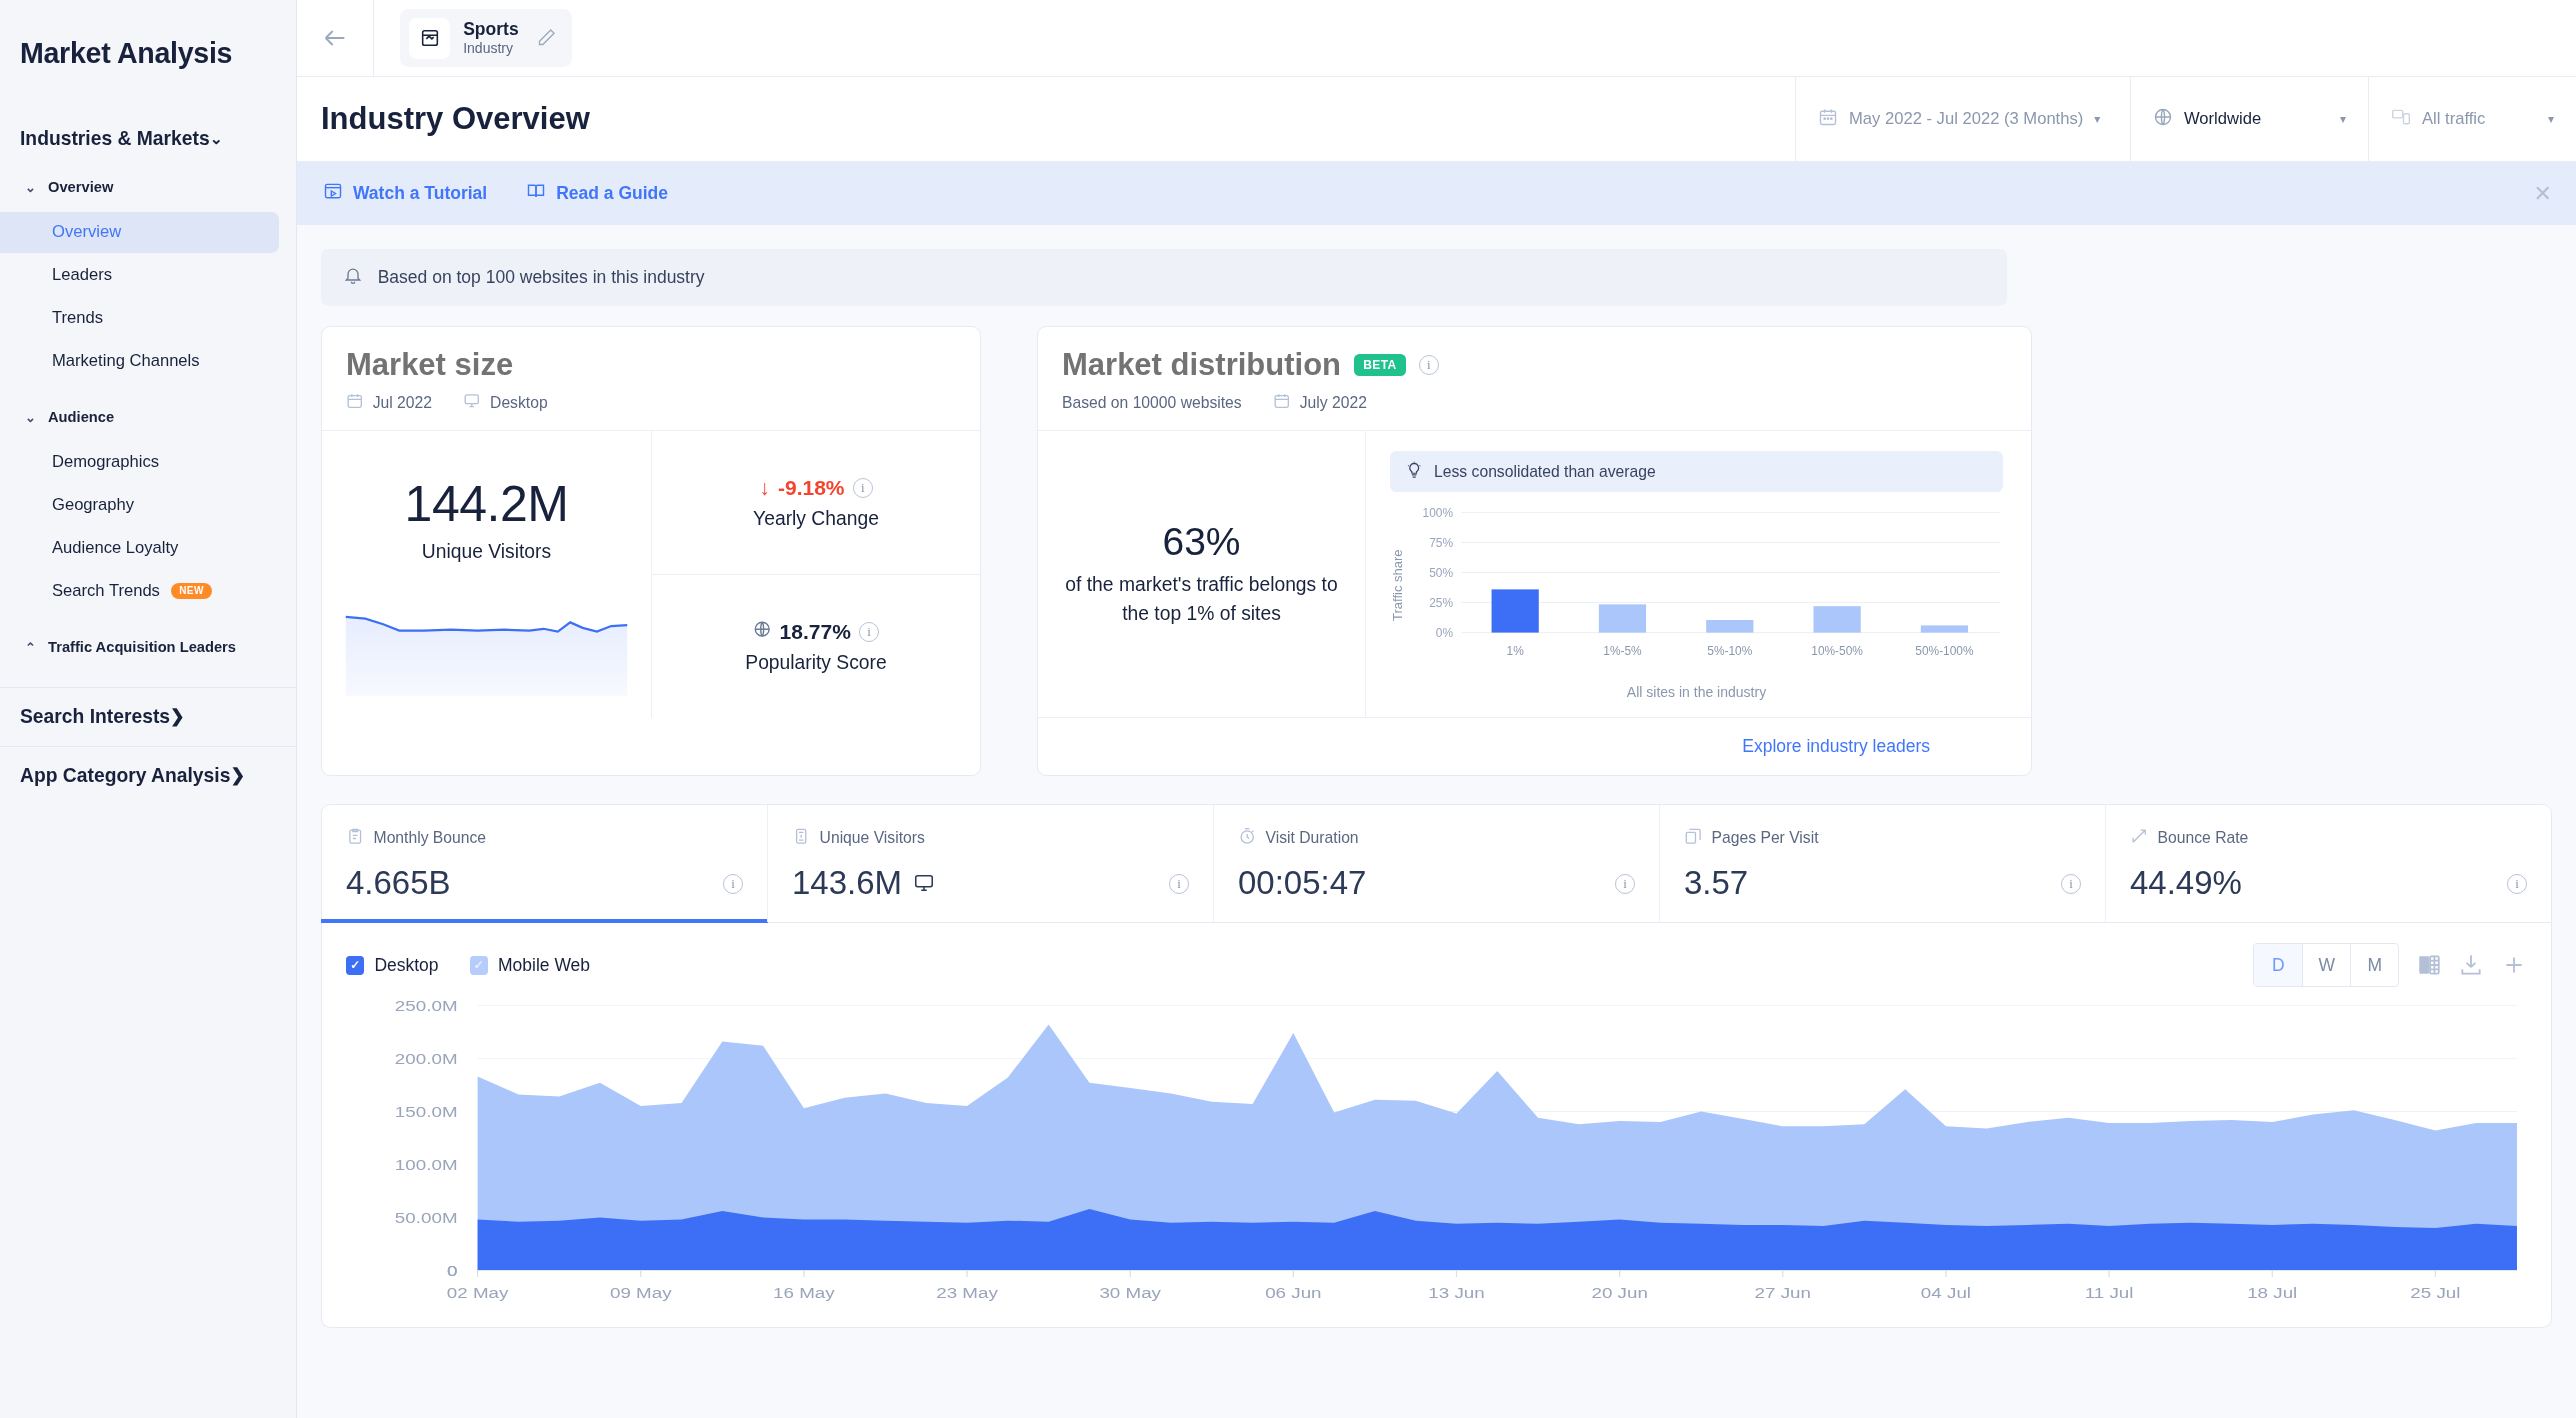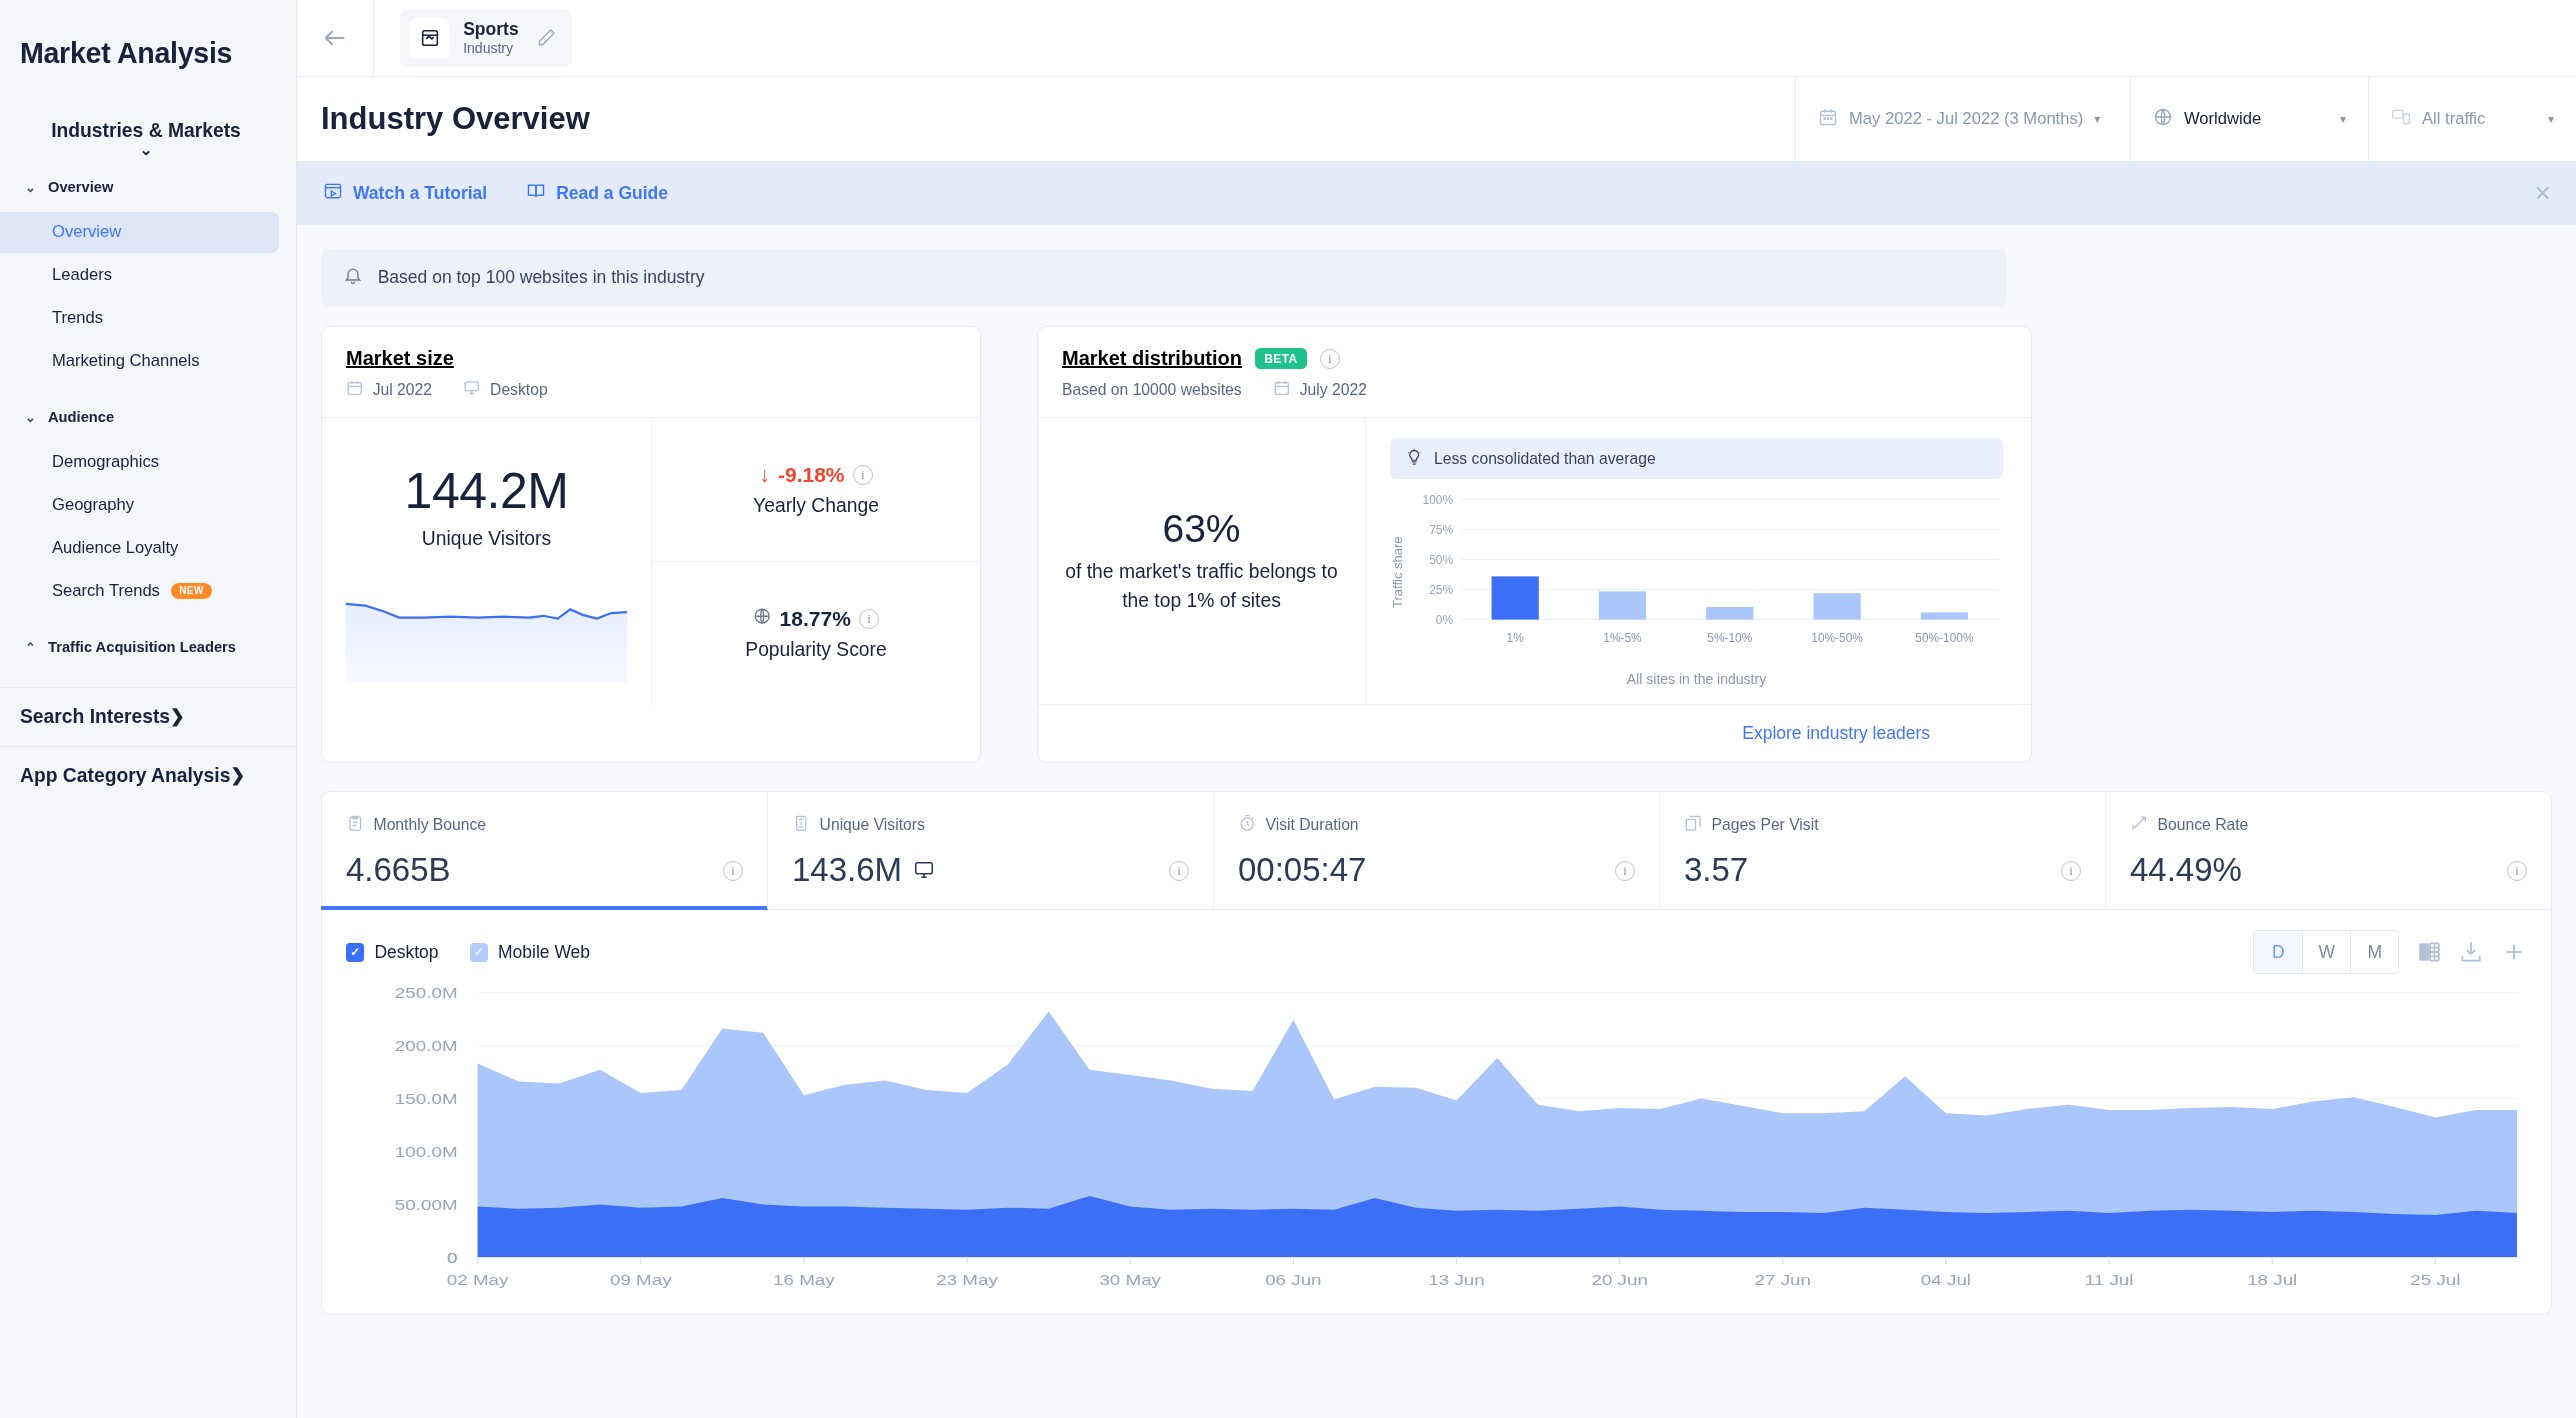--- a/index.html
+++ b/index.html
@@ -17,25 +17,24 @@
     width: 297px; height: 1419px; flex: 0 0 297px;
     background: #f4f6fa;
     border-right: 0.9px solid #e2e7f0;
     position: relative;
   }
   .brand {
     font-size: 28.6px; font-weight: 700; color: #19223c;
     padding: 37px 0 0 20px; letter-spacing: -0.3px;
   }
   .sec-head {
-    display: flex; align-items: center; justify-content: center;
+    display: flex; align-items: center; justify-content: flex-start;
     padding: 0 24px 0 20px; height: 50px; margin-top: 44px;
     font-size: 19.3px; font-weight: 700; color: #19223c;
     cursor: pointer;
-    flex-direction: column;
   }
   .chev { color: #19223c; font-size: 15.7px; line-height: 1; display:inline-block; }
   .grp {
     display: flex; align-items: center; gap: 11px;
     padding: 0 20px 0 24px; height: 46px;
     font-size: 14.7px; font-weight: 700; color: #19223c; cursor: pointer;
   }
   .grp .tw { width: 13px; text-align: center; font-size: 13px; color:#45526e; }
   .nav-item {
     display: flex; align-items: center; gap: 11px;
@@ -119,21 +118,21 @@
     margin: 0 24px 20px 24px; max-width: 1686px;
     font-size: 17.5px; color:#38445f;
   }
 
   .cards-row { display:flex; gap: 28px; padding: 0 24px; }
   .card { background:#fff; border:0.9px solid #e6eaf2; border-radius: 9.2px; }
 
   
   .card-ms { width: 660px; }
   .card-head { padding: 20px 24px 16.6px 24px; border-bottom: 0.9px solid #eceff5; }
-  .card-title { font-size: 20px; font-weight: 700; color:#000000;text-decoration:underline; }
+  .card-title { font-size: 31px; font-weight: 700; color:#737373; }
   .card-sub { display:flex; align-items:center; gap: 9.2px; margin-top: 9.2px;
               font-size: 15.7px; color:#5a6782; }
   .card-sub .sep { width:13px; }
   .ms-body { display:flex; height: 287px; }
   .ms-left { flex: 1 1 auto; width: 332px; border-right:0.9px solid #eceff5; position:relative; }
   .ms-bignum { font-size: 50px; font-weight: 400; text-align:center; margin-top: 44px; color:#19223c; letter-spacing:-0.5px;}
   .ms-biglabel { font-size: 19.3px; text-align:center; margin-top: 7.4px; color:#19223c; }
   .spark { position:absolute; left: 22px; right: 22px; bottom: 13px; height: 101px; }
   .ms-right { flex: 0 0 328px; display:flex; flex-direction:column; }
   .ms-cell { flex:1; display:flex; flex-direction:column; align-items:center; justify-content:center; }

